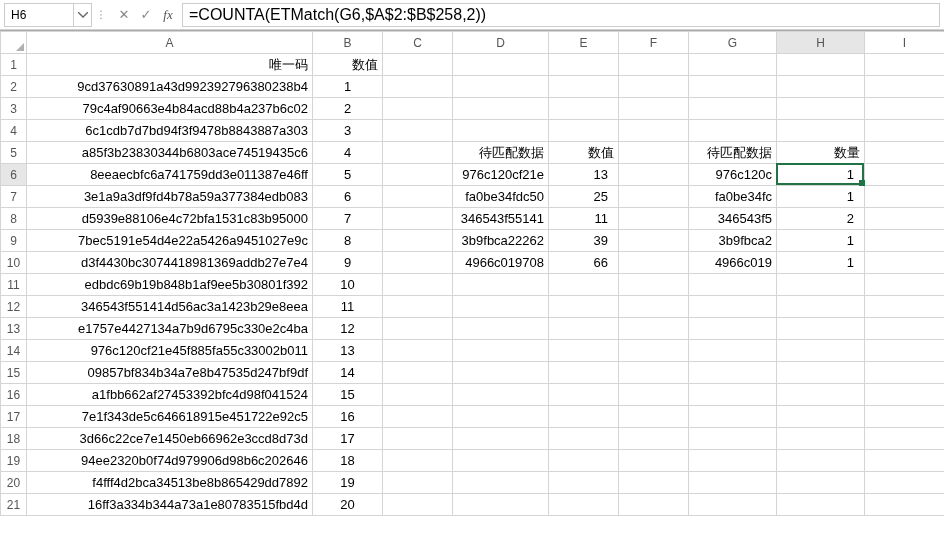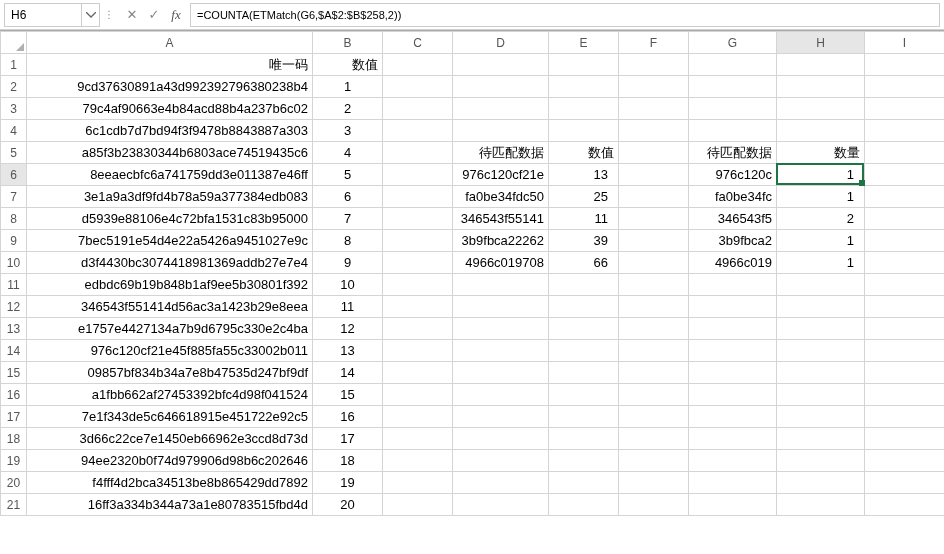--- a/index.html
+++ b/index.html
@@ -16,21 +16,21 @@
   .formula-bar {
     display: flex;
     align-items: center;
     border-bottom: 1px solid #d0d0d0;
     height: 30px;
     background: #fff;
   }
   .name-box {
     display: flex;
     align-items: center;
-    width: 96px;
+    width: 88px;
     height: 24px;
     margin: 3px 0 3px 4px;
     border: 1px solid #ccc;
     background: #fff;
   }
   .name-box-text {
     flex: 1;
     padding: 0 6px;
     font-size: 12px;
   }
@@ -76,21 +76,21 @@
     height: 24px;
     border: 1px solid #ccc;
     margin: 3px 4px 3px 0;
     background: #fff;
   }
   .formula-input {
     flex: 1;
     border: none;
     outline: none;
     padding: 0 6px;
-    font-size: 11px;
+    font-size: 16px;
     font-family: inherit;
   }
 
   .sheet-area {
     position: relative;
     width: 944px;
     height: 524px;
     overflow: hidden;
     border-top: 1px solid #aaa;
   }

